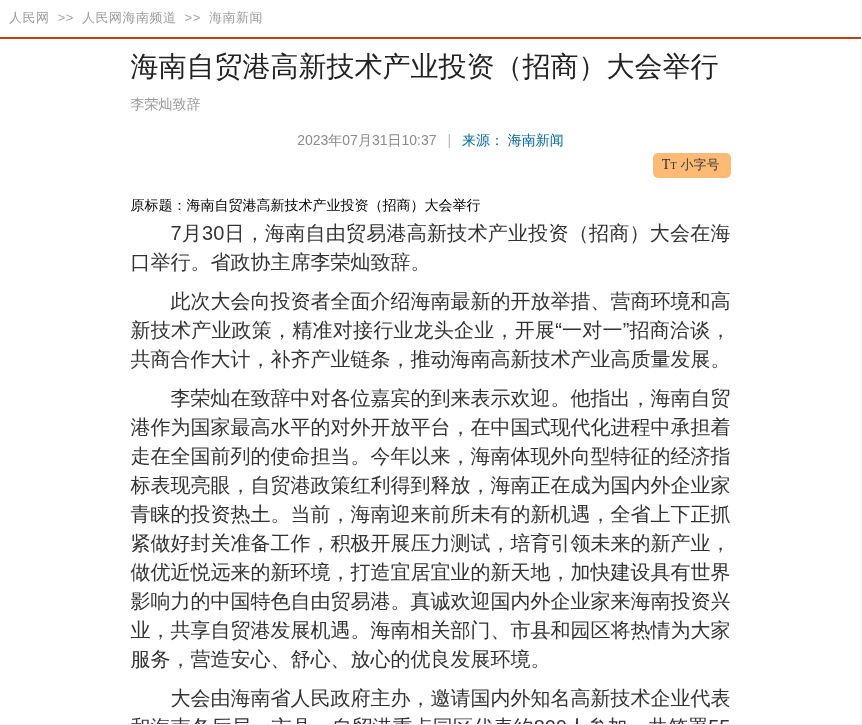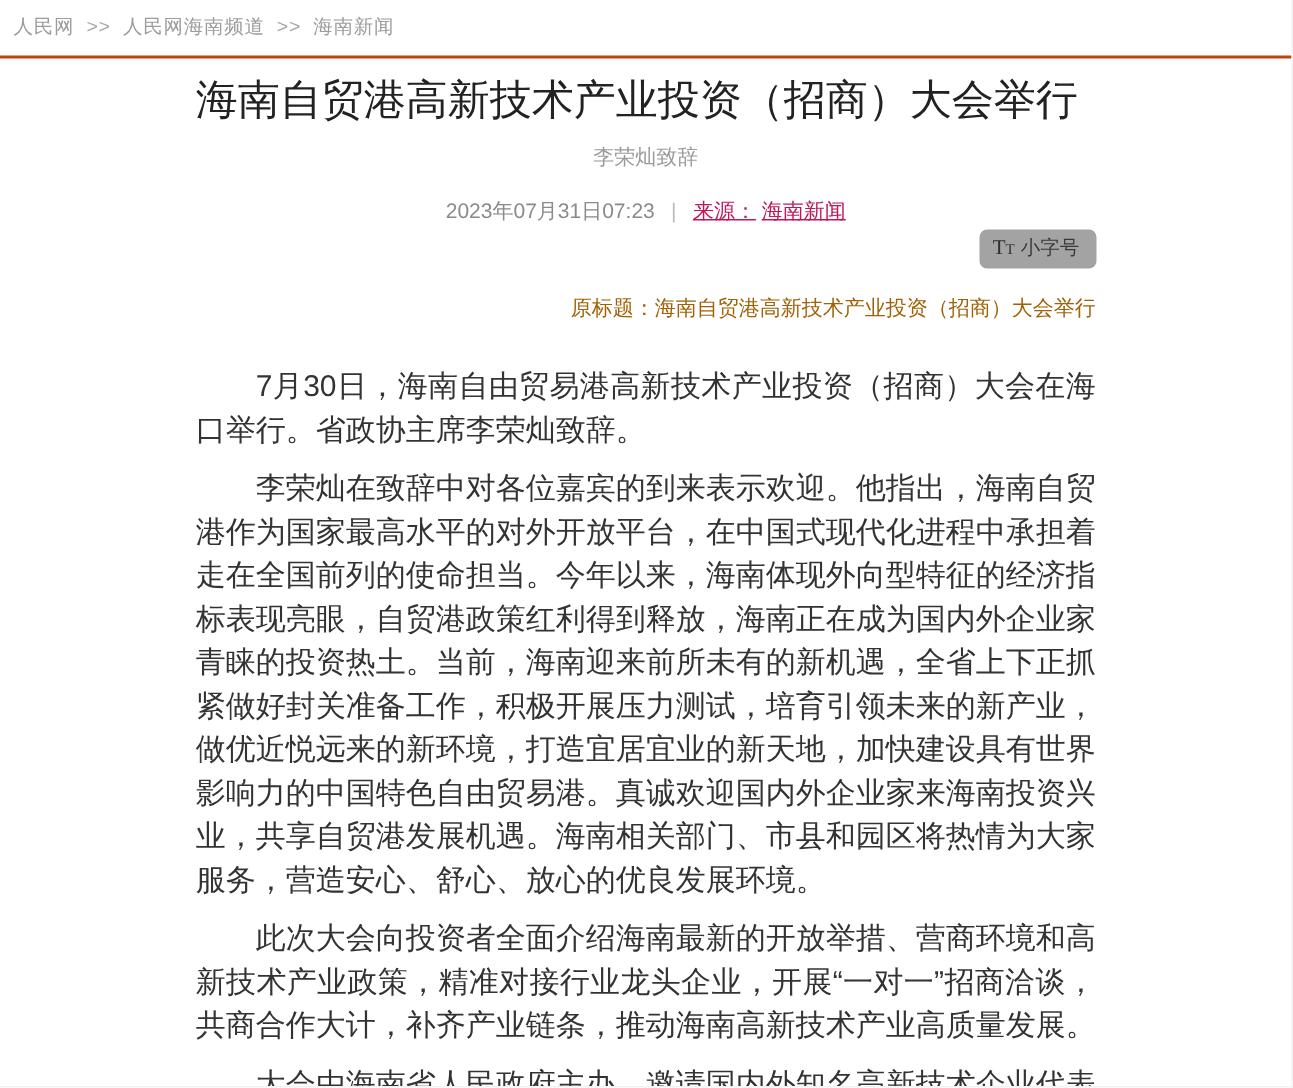--- a/index.html
+++ b/index.html
@@ -45,40 +45,39 @@
     line-height: 36px;
     font-weight: 400;
     color: #222222;
     text-align: left;
   }
   .subtitle {
     margin-top: 9px;
     font-size: 14px;
     line-height: 20px;
     color: #9a9a9a;
-    text-align: center;
   }
   .dateline {
     margin-top: 16px;
     font-size: 14px;
     line-height: 20px;
     color: #8a8a8a;
     text-align: center;
   }
   .dateline .pipe { margin: 0 7px; color: #bbb; }
-  .dateline .src-label, .dateline .src { color: #be185d; text-decoration: underline; }
+  .dateline .src-label, .dateline .src { color: #0369a1; }
 
   .toolbar {
     margin-top: 3px;
     text-align: right;
     height: 26px;
   }
   .font-size-btn {
     display: inline-block;
-    background: #a3a3a3;
+    background: #fdba74;
     border: none;
     border-radius: 5px;
     padding: 3px 11px 4px 9px;
     font-size: 13px;
     color: #3a3a3a;
     cursor: pointer;
     font-family: inherit;
     line-height: 17px;
   }
   .tt {
@@ -89,24 +88,23 @@
   .tt .t-big { font-size: 14px; }
   .tt .t-small { font-size: 10px; }
 
   
   .article {
     margin-top: 16px;
   }
   .article p.original-title {
     font-size: 14px;
     line-height: 20px;
-    color: #a16207;
-    margin-bottom: 29px;
+    color: #000000;
+    margin-bottom: 4px;
     text-indent: 0;
-    text-align: right;
   }
   .article p.body-p {
     font-size: 20px;
     line-height: 29px;
     color: #333;
     text-align: justify;
     text-indent: 2em;
     margin-bottom: 10px;
   }
 </style>
@@ -121,34 +119,34 @@
   <a>海南新闻</a>
 </nav>
 
 <main class="content">
 
   <h1 class="title">海南自贸港高新技术产业投资（招商）大会举行</h1>
 
   <div class="subtitle">李荣灿致辞</div>
 
   <div class="dateline">
-    <span>2023年07月31日07:23</span>
+    <span>2023年07月31日10:37</span>
     <span class="pipe">|</span>
     <span class="src-label">来源：</span>
     <span class="src">海南新闻</span>
   </div>
 
   <div class="toolbar">
     <button class="font-size-btn">
       <span class="tt"><span class="t-big">T</span><span class="t-small">T</span></span><span>小字号</span>
     </button>
   </div>
 
   <article class="article">
     <p class="original-title">原标题：海南自贸港高新技术产业投资（招商）大会举行</p>
     <p class="body-p">7月30日，海南自由贸易港高新技术产业投资（招商）大会在海口举行。省政协主席李荣灿致辞。</p>
+    <p class="body-p">此次大会向投资者全面介绍海南最新的开放举措、营商环境和高新技术产业政策，精准对接行业龙头企业，开展“一对一”招商洽谈，共商合作大计，补齐产业链条，推动海南高新技术产业高质量发展。</p>
     <p class="body-p">李荣灿在致辞中对各位嘉宾的到来表示欢迎。他指出，海南自贸港作为国家最高水平的对外开放平台，在中国式现代化进程中承担着走在全国前列的使命担当。今年以来，海南体现外向型特征的经济指标表现亮眼，自贸港政策红利得到释放，海南正在成为国内外企业家青睐的投资热土。当前，海南迎来前所未有的新机遇，全省上下正抓紧做好封关准备工作，积极开展压力测试，培育引领未来的新产业，做优近悦远来的新环境，打造宜居宜业的新天地，加快建设具有世界影响力的中国特色自由贸易港。真诚欢迎国内外企业家来海南投资兴业，共享自贸港发展机遇。海南相关部门、市县和园区将热情为大家服务，营造安心、舒心、放心的优良发展环境。</p>
-    <p class="body-p">此次大会向投资者全面介绍海南最新的开放举措、营商环境和高新技术产业政策，精准对接行业龙头企业，开展“一对一”招商洽谈，共商合作大计，补齐产业链条，推动海南高新技术产业高质量发展。</p>
     <p class="body-p">大会由海南省人民政府主办，邀请国内外知名高新技术企业代表和海南各厅局、市县、自贸港重点园区代表约800人参加，共签署55个合作协议，协议投资规模约126亿元，涵盖生物医药、石化新材料、高端食品加工等先进制造业细分领域。</p>
 
   </article>
 
 </main>
 
 </body></html>

